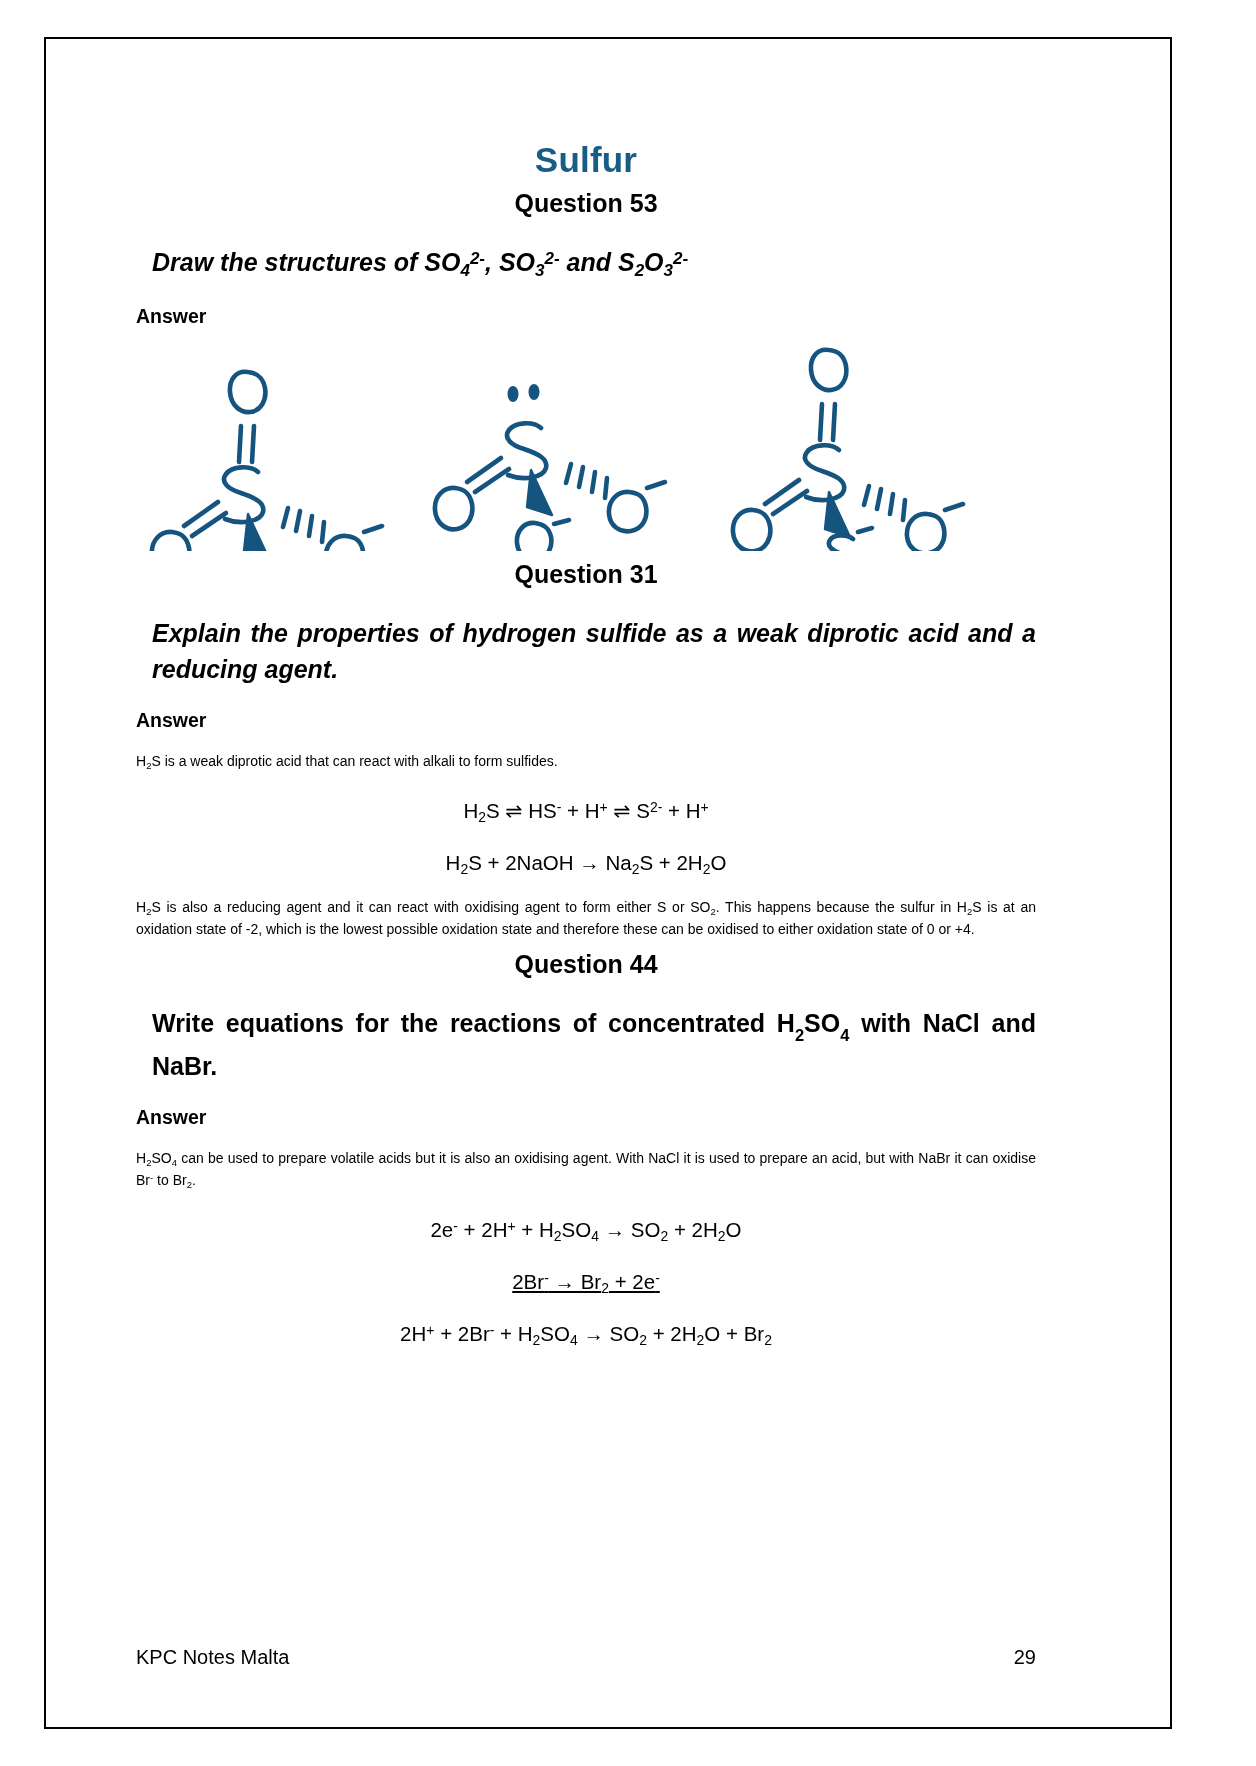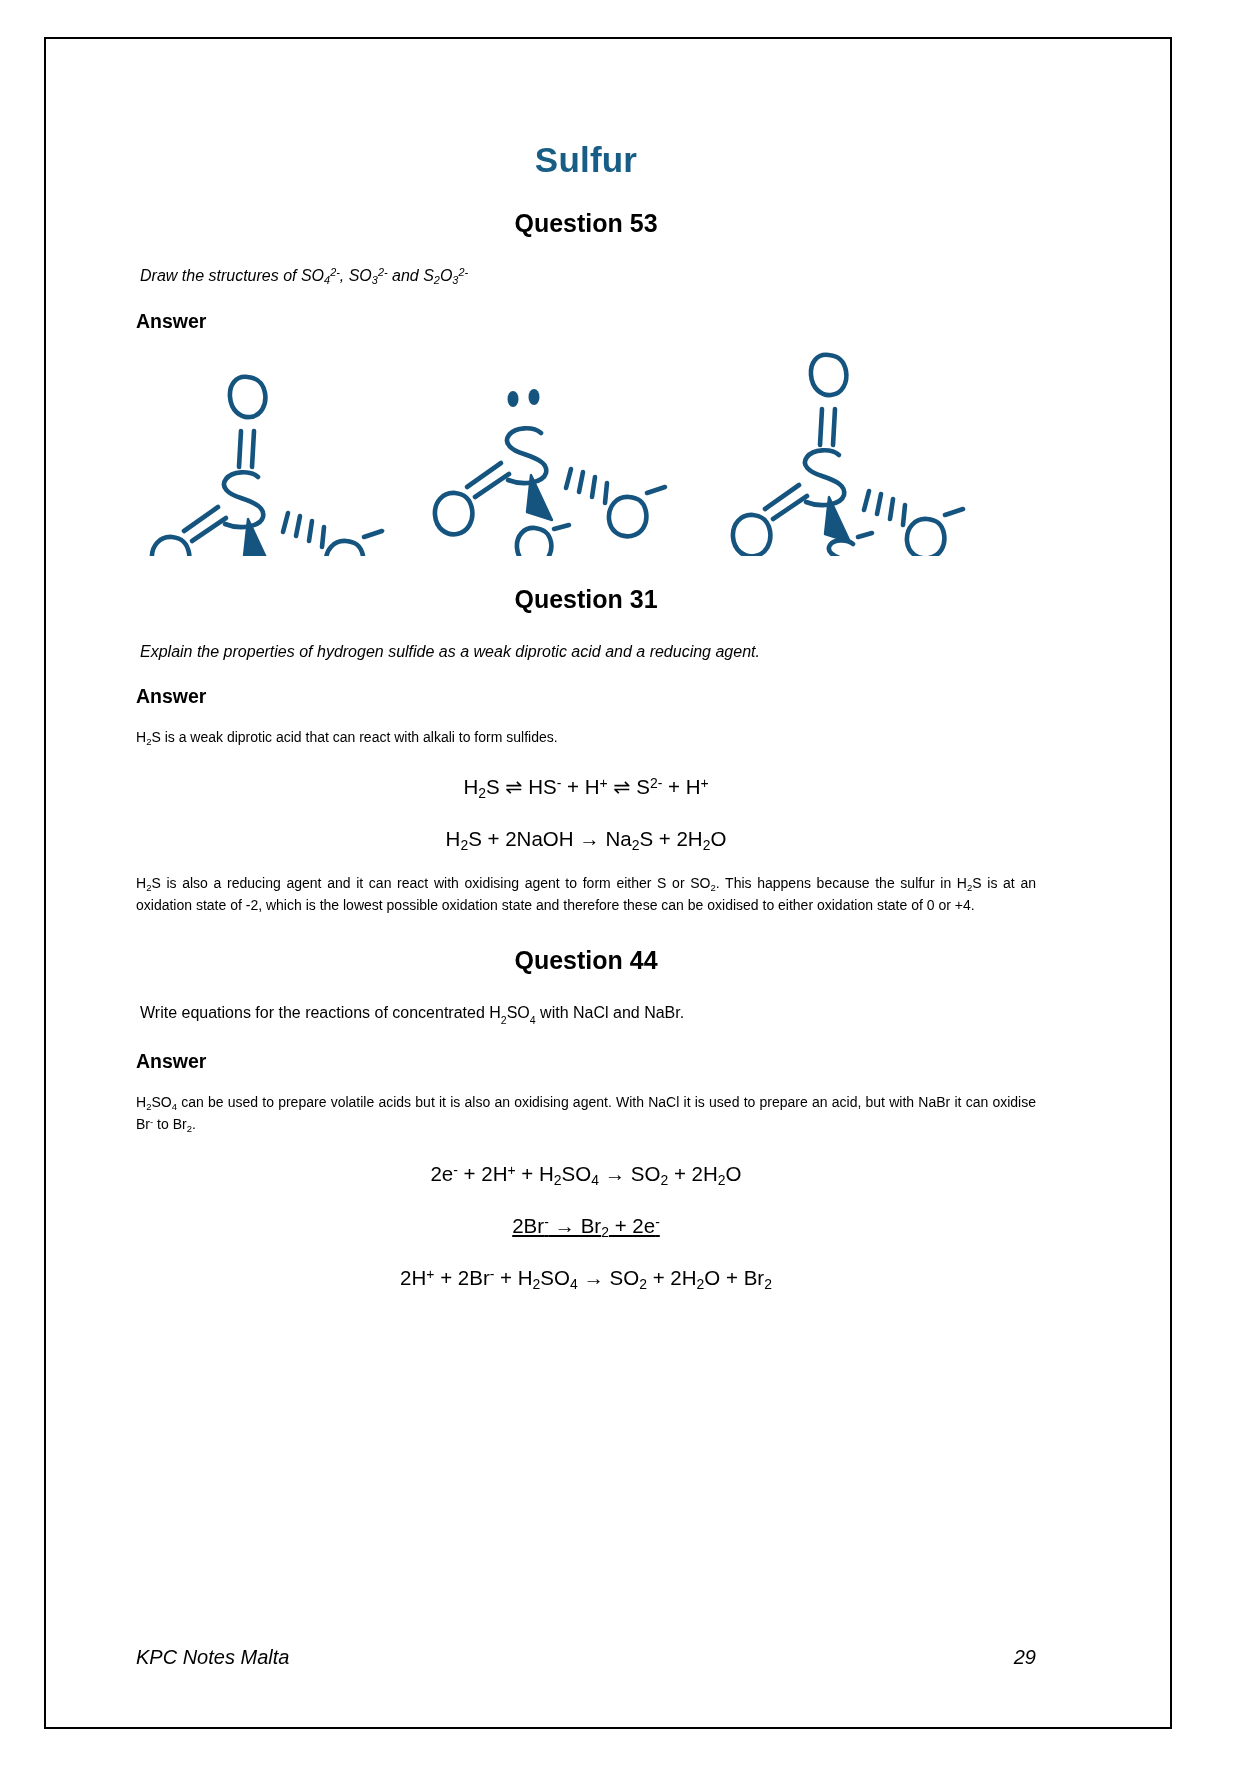--- a/index.html
+++ b/index.html
@@ -40,29 +40,30 @@
     color: #175d85;
     letter-spacing: 0.2px;
     margin: 42px 0 0 0;
     line-height: 1.1;
   }
   .q-heading {
     text-align: center;
     font-size: 25px;
     font-weight: bold;
     color: #000000;
-    margin: 28px 0 0 0;
+    margin: 8px 0 0 0;
     line-height: 1.2;
   }
   .question-text {
     font-style: italic;
-    font-size: 16px;
+    font-size: 25px;
     line-height: 1.45;
     text-align: justify;
-    margin: 26px 0 0 4px;
+    margin: 26px 0 0 16px;
+    font-weight: bold;
   }
   .question-text.upright {
     font-style: normal;
   }
   .answer-label {
     font-weight: bold;
     font-size: 19.5px;
     margin: 22px 0 0 0;
   }
   .body-text {
@@ -95,21 +96,20 @@
   
   #footer {
     position: absolute;
     left: 90px;
     bottom: 58px;
     width: 900px;
     display: flex;
     justify-content: space-between;
     align-items: baseline;
     font-size: 20px;
-    font-style: italic;
   }
   #footer .page-num { font-size: 20px; }
 </style>
 </head>
 <body>
 
 <div id="page-frame">
   <div id="page-inner">
 
     <div class="doc-title">Sulfur</div>

